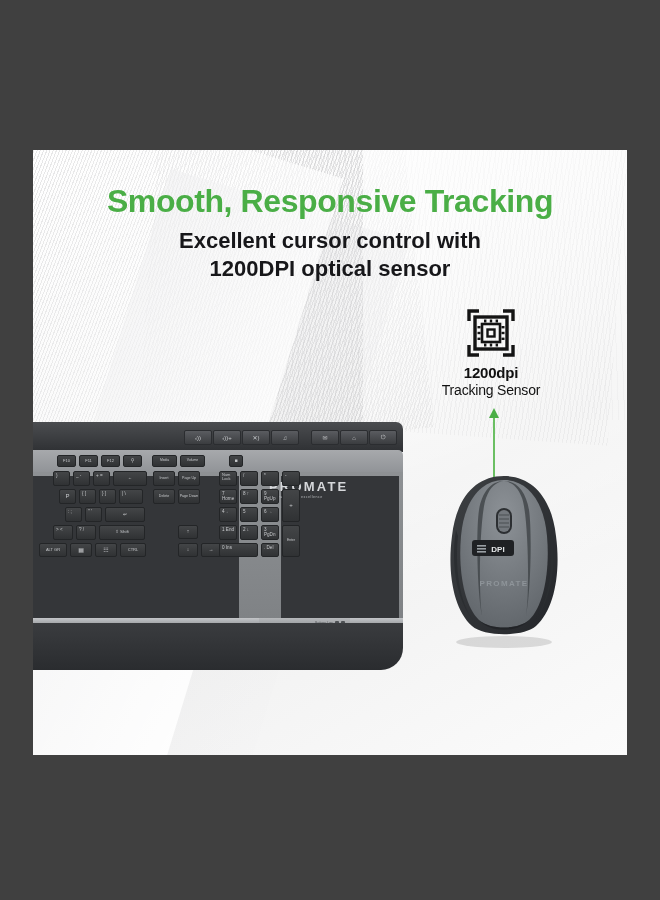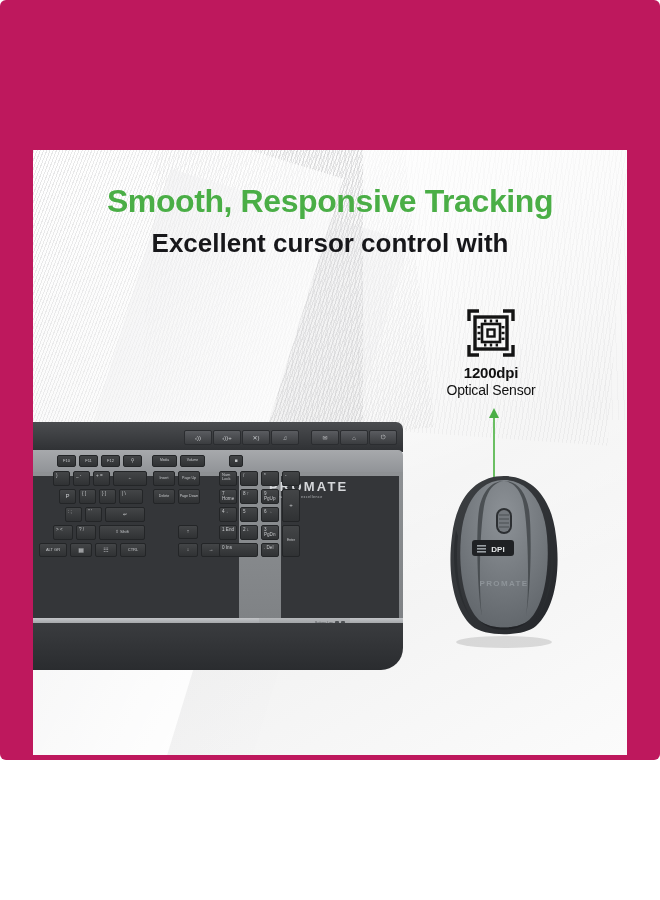--- a/index.html
+++ b/index.html
@@ -1,20 +1,20 @@
 <!DOCTYPE html>
 <html><head>
 <meta charset="utf-8">
 <style>
   html,body{margin:0;padding:0;}
   body{
     width:660px;height:900px;background:#ffffff;overflow:hidden;
     font-family:"Liberation Sans",sans-serif;
   }
-  .stage{position:relative;width:660px;height:760px;background:#be185d;border-radius:6px;}
+  .stage{position:relative;width:660px;height:900px;background:#404040;}
 
   
   .panel{
     position:absolute;left:33px;top:150px;width:594px;height:605px;
     background:linear-gradient(150deg,#ffffff 0%,#f7f7f7 35%,#f1f1f1 60%,#fbfbfb 100%);
     overflow:hidden;
   }
   
   .fan{position:absolute;pointer-events:none;}
   .fan1{left:-40px;top:-120px;width:420px;height:420px;
@@ -37,21 +37,21 @@
     background:linear-gradient(160deg,rgba(255,255,255,.9),rgba(244,244,245,0));}
 
   
   .headline{
     position:absolute;left:0;top:33px;width:594px;text-align:center;
     font-size:32px;font-weight:bold;letter-spacing:-.4px;
     color:#4aae46;white-space:nowrap;
   }
   .sub{
     position:absolute;left:0;width:594px;text-align:center;
-    font-size:26px;font-weight:bold;color:#17171a;white-space:nowrap;
+    font-size:22px;font-weight:bold;color:#17171a;white-space:nowrap;
   }
   .sub1{top:78px;}
   .sub2{top:106px;}
 
   
   .callout{position:absolute;left:398px;top:158px;width:120px;text-align:center;}
   .callout svg{display:block;margin:0 auto;}
   .cap1{font-size:15px;font-weight:bold;color:#111;margin-top:6px;letter-spacing:-.2px;}
   .cap2{font-size:14px;color:#111;margin-top:1px;letter-spacing:-.2px;}
   .arrow{position:absolute;left:455px;top:258px;}
@@ -106,20 +106,21 @@
 
     <div class="fan fan1"></div>
     <div class="fan fan2"></div>
     <div class="fan fan3"></div>
     <div class="sheen sheenC"></div>
     <div class="sheen sheenB"></div>
     <div class="sheen sheenA"></div>
 
     <div class="headline">Smooth, Responsive Tracking</div>
     <div class="sub sub1">Excellent cursor control with</div>
+    <div class="sub sub2">1200DPI optical sensor</div>
 
     <div class="callout">
       <span>
         <svg width="50" height="50" viewBox="0 0 50 50">
           <g fill="none" stroke="#141414" stroke-width="3.4">
             <polyline points="3,13 3,3 13,3"></polyline>
             <polyline points="37,3 47,3 47,13"></polyline>
             <polyline points="47,37 47,47 37,47"></polyline>
             <polyline points="13,47 3,47 3,37"></polyline>
             <rect x="9" y="9" width="32" height="32"></rect>
@@ -136,21 +137,21 @@
             <rect x="11.5" y="18" width="3" height="2.4"></rect>
               <rect x="11.5" y="23.8" width="3" height="2.4"></rect>
             <rect x="11.5" y="29.6" width="3" height="2.4"></rect>
             <rect x="35.5" y="18" width="3" height="2.4"></rect>
               <rect x="35.5" y="23.8" width="3" height="2.4"></rect>
             <rect x="35.5" y="29.6" width="3" height="2.4"></rect>
           </g>
         </svg>
       </span>
       <div class="cap1">1200dpi</div>
-      <div class="cap2">Optical Sensor</div>
+      <div class="cap2">Tracking Sensor</div>
     </div>
 
     <span class="arrow">
       <svg width="12" height="78" viewBox="0 0 12 78">
         <line x1="6" y1="8" x2="6" y2="78" stroke="#6bbf63" stroke-width="2"></line>
         <polygon points="6,0 11,10 1,10" fill="#4aae46"></polygon>
       </svg>
     </span>
 
     <div class="kb">

